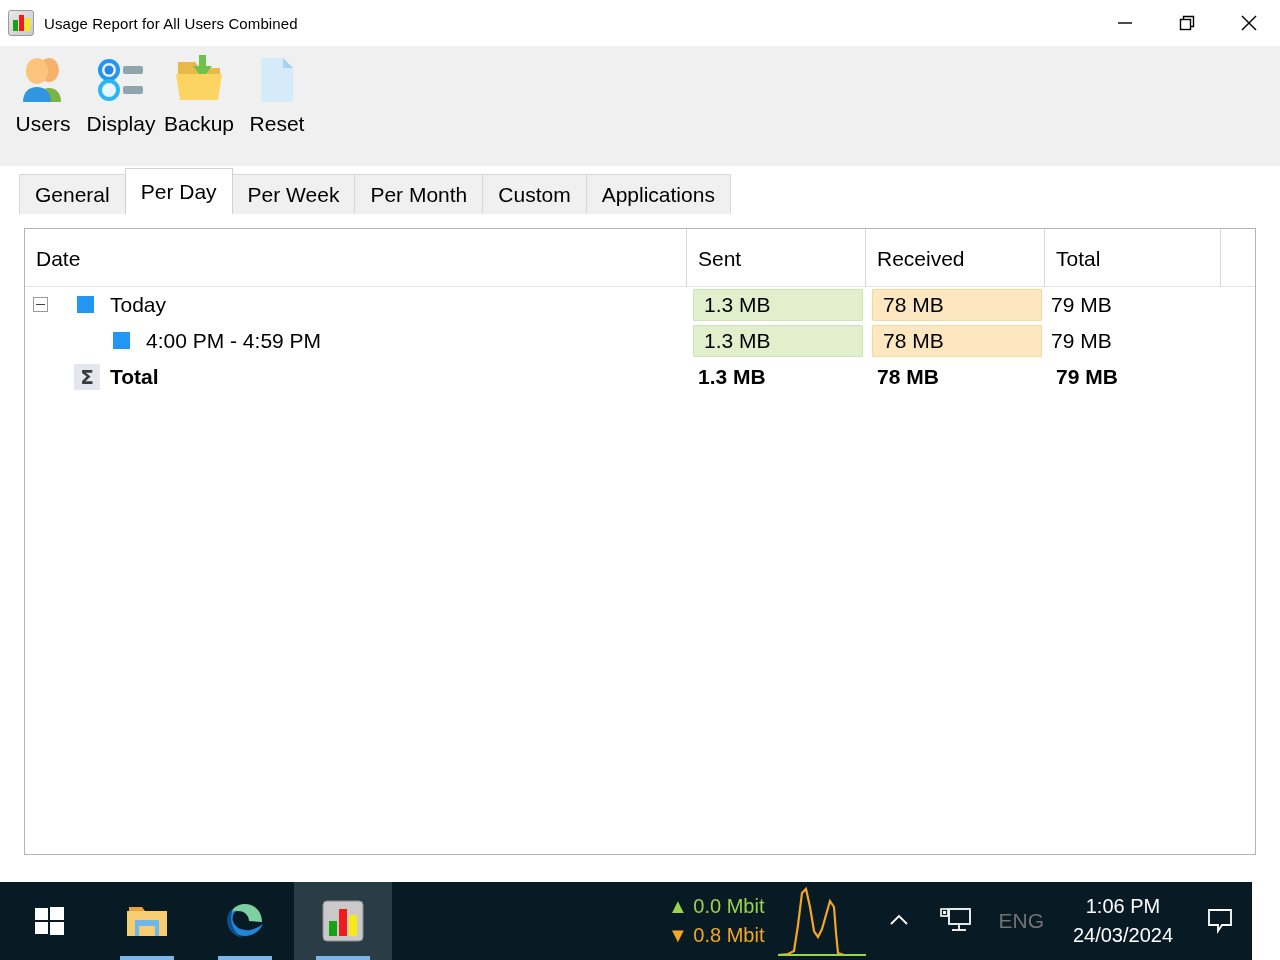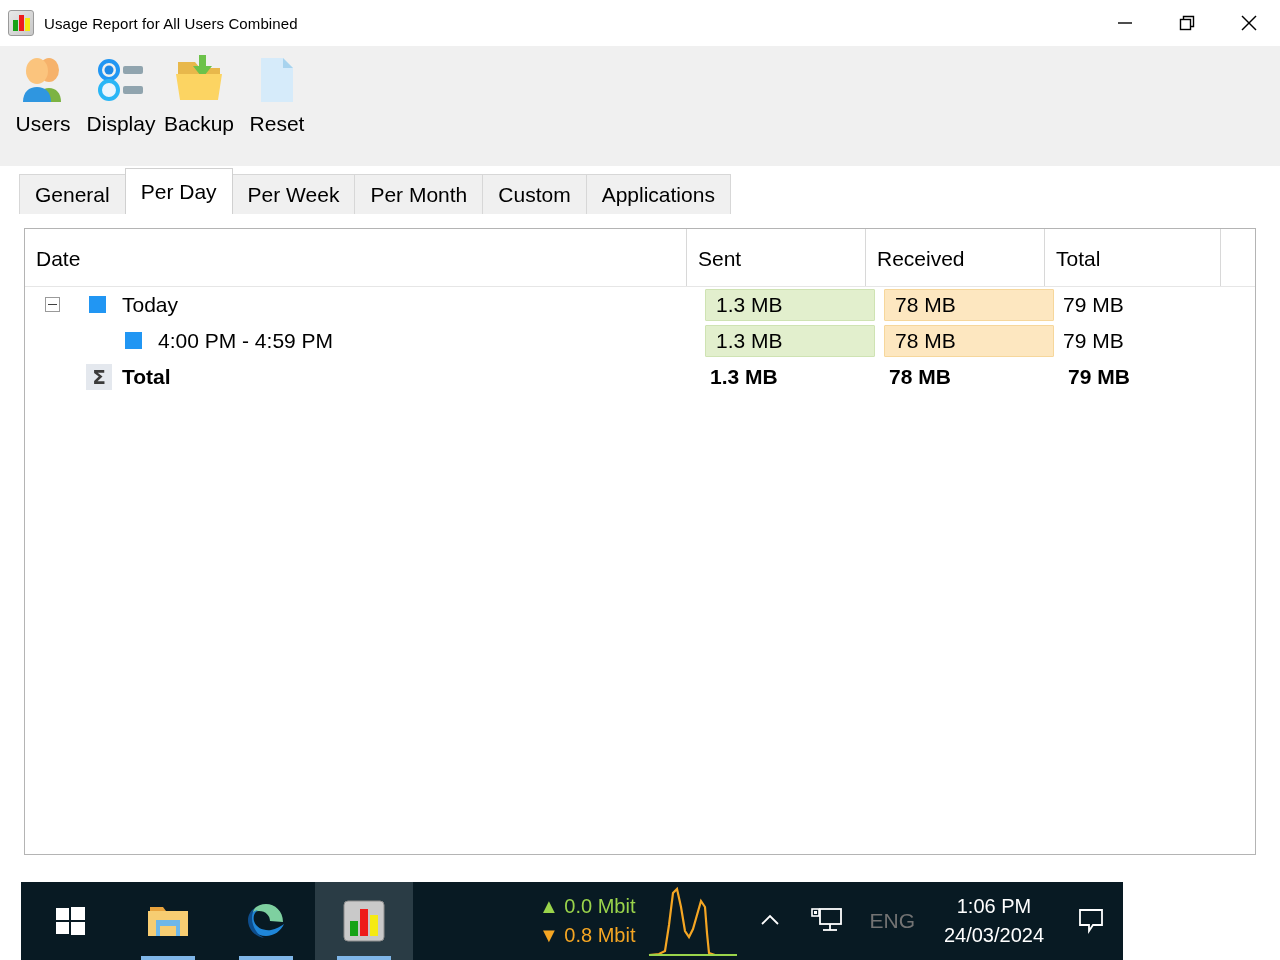--- a/index.html
+++ b/index.html
@@ -73,21 +73,21 @@
   }
   .grid { position: relative; width: 100%; height: 100%; }
 
   .vline { position: absolute; top: 0; width: 1px; background: #d8d8d8; }
   .vline.h { height: 58px; }
   .hline { position: absolute; left: 0; right: 0; height: 1px; background: #e6e6e6; }
 
   .thead { position: absolute; left: 0; top: 0; right: 0; height: 58px; }
   .th { position: absolute; top: 18px; font-size: 21px; color: #000; }
 
-  .rows { position: absolute; left: 12px; top: 58px; right: 0; }
+  .rows { position: absolute; left: 0; top: 58px; right: 0; }
   .row { position: relative; height: 36px; }
   .cell {
     position: absolute; top: 0; height: 36px;
     display: flex; align-items: center;
     font-size: 21px; color: #000; white-space: nowrap;
   }
   .cell.bold { font-weight: bold; }
   .chip {
     position: absolute; top: 2px; height: 32px;
     display: flex; align-items: center; padding-left: 10px;
@@ -107,23 +107,23 @@
   .sq { position: absolute; width: 17px; height: 17px; background: #2196f3; top: 9px; }
   .sigma {
     position: absolute; left: 49px; top: 5px; width: 26px; height: 26px;
     background: #e4e8ee; display: flex; align-items: center; justify-content: center;
     font-size: 20px; font-weight: bold; color: #3a3a3a;
     font-family: "DejaVu Sans", sans-serif;
   }
 
   
   .taskbar {
-    position: absolute; left: 0; bottom: 0; width: 1102px; height: 78px;
+    position: absolute; left: 0; bottom: 0; width: 1252px; height: 78px;
     background: #081a23;
-    display: flex; align-items: center; margin-left: 21px;
+    display: flex; align-items: center;
   }
   .tb-btn {
     width: 98px; height: 78px; position: relative;
     display: flex; align-items: center; justify-content: center;
   }
   .tb-btn.active { background: #2a3c45; }
   .tb-btn.running::after, .tb-btn.active::after {
     content: ""; position: absolute; bottom: 0; left: 22px; width: 54px; height: 4px;
     background: #7fb6e8;
   }

